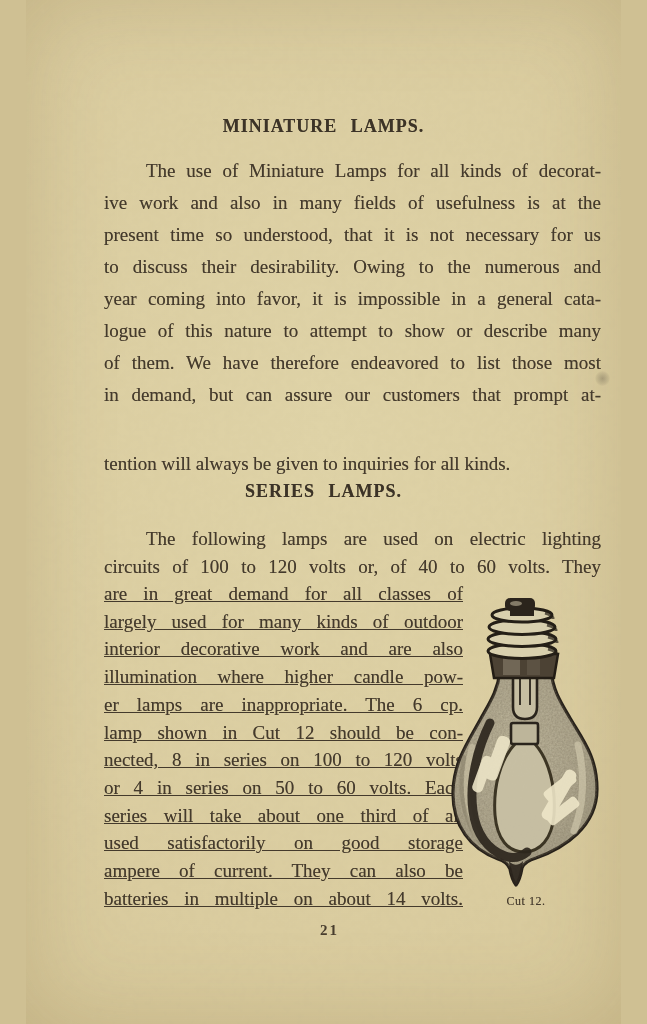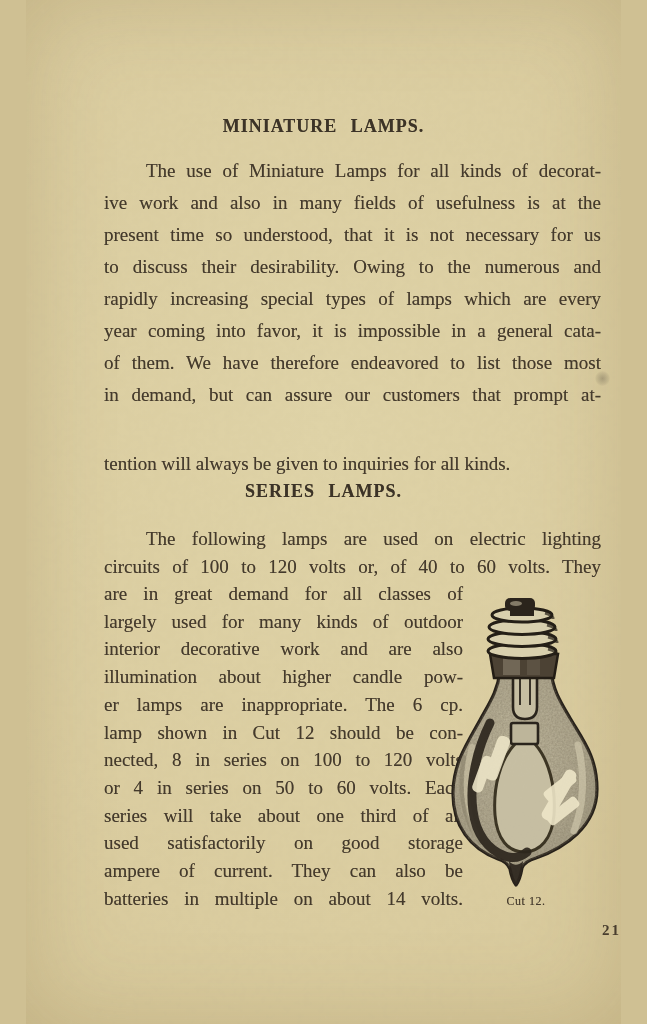--- a/index.html
+++ b/index.html
@@ -23,30 +23,30 @@
   .h2{top:481px;}
   .para{position:absolute;font-size:19px;text-shadow:0 0 .5px rgba(60,48,35,.5);}
   .line{
     display:block;white-space:nowrap;
     text-align:justify;text-align-last:justify;
   }
   .line.indent{padding-left:42px;}
   .para1{top:155px;left:78px;width:497px;line-height:32px;}
   .para1 .line.last-line{text-align-last:left;margin-top:37px;}
   .para2full{top:525px;left:78px;width:497px;line-height:27.5px;}
-  .para2col{top:580px;left:78px;width:359px;line-height:27.7px;}
+  .para2col{top:580px;left:78px;width:359px;line-height:27.7px;text-decoration:underline;}
   .figure{position:absolute;left:424px;top:597px;width:152px;height:295px;}
   .figure svg{display:block;width:152px;height:295px;}
   .caption{
     position:absolute;left:424px;top:894px;width:152px;
     text-align:center;font-size:12px;letter-spacing:.5px;color:#453b2d;
     text-shadow:0 0 .5px rgba(60,48,35,.5);
   }
   .pageno{
-    position:absolute;left:12px;right:0;top:922px;text-align:right;
+    position:absolute;left:12px;right:0;top:922px;text-align:center;
     font-size:15px;letter-spacing:2px;color:#483d2e;font-weight:600;
   }
   .smudge{
     position:absolute;left:569px;top:371px;width:15px;height:15px;border-radius:50%;
     background:radial-gradient(circle at 50% 50%, rgba(95,88,72,.38) 0%, rgba(95,88,72,.12) 55%, transparent 75%);
   }
 </style>
 </head>
 <body>
 
@@ -60,39 +60,39 @@
     <rect width="647" height="1024" filter="url(#paperNoise)"></rect>
   </svg>
 
   <div class="heading h1">MINIATURE LAMPS.</div>
 
   <div class="para para1">
       <span class="line indent">The use of Miniature Lamps for all kinds of decorat-</span>
       <span class="line">ive work and also in many fields of usefulness is at the</span>
       <span class="line">present time so understood, that it is not necessary for us</span>
       <span class="line">to discuss their desirability.  Owing to the numerous and</span>
-      <span class="line">rapidly increasing special types of lamps which are every</span>
       <span class="line">year coming into favor, it is impossible in a general cata-</span>
+      <span class="line">logue of this nature to attempt to show or describe many</span>
       <span class="line">of them.  We have therefore endeavored to list those most</span>
       <span class="line">in demand, but can assure our customers that prompt at-</span>
       <span class="line last-line">tention will always be given to inquiries for all kinds.</span>
     </div>
 
   <div class="heading h2">SERIES LAMPS.</div>
 
   <div class="para para2full">
       <span class="line indent">The following lamps are used on electric lighting</span>
       <span class="line last-line">circuits of 100 to 120 volts or, of 40 to 60 volts.  They</span>
     </div>
 
   <div class="para para2col">
       <span class="line">are in great demand for all classes of</span>
       <span class="line">largely used for many kinds of outdoor</span>
       <span class="line">interior decorative work and are also</span>
-      <span class="line">illumination about higher candle pow-</span>
+      <span class="line">illumination where higher candle pow-</span>
       <span class="line">er lamps are inappropriate.  The 6 cp.</span>
       <span class="line">lamp shown in Cut 12 should be con-</span>
       <span class="line">nected, 8 in series on 100 to 120 volts</span>
       <span class="line">or 4 in series on 50 to 60 volts.  Each</span>
       <span class="line">series will take about one third of an</span>
       <span class="line">used satisfactorily on good storage</span>
       <span class="line">ampere of current.  They can also be</span>
       <span class="line last-line">batteries in multiple on about 14 volts.</span>
     </div>
 

